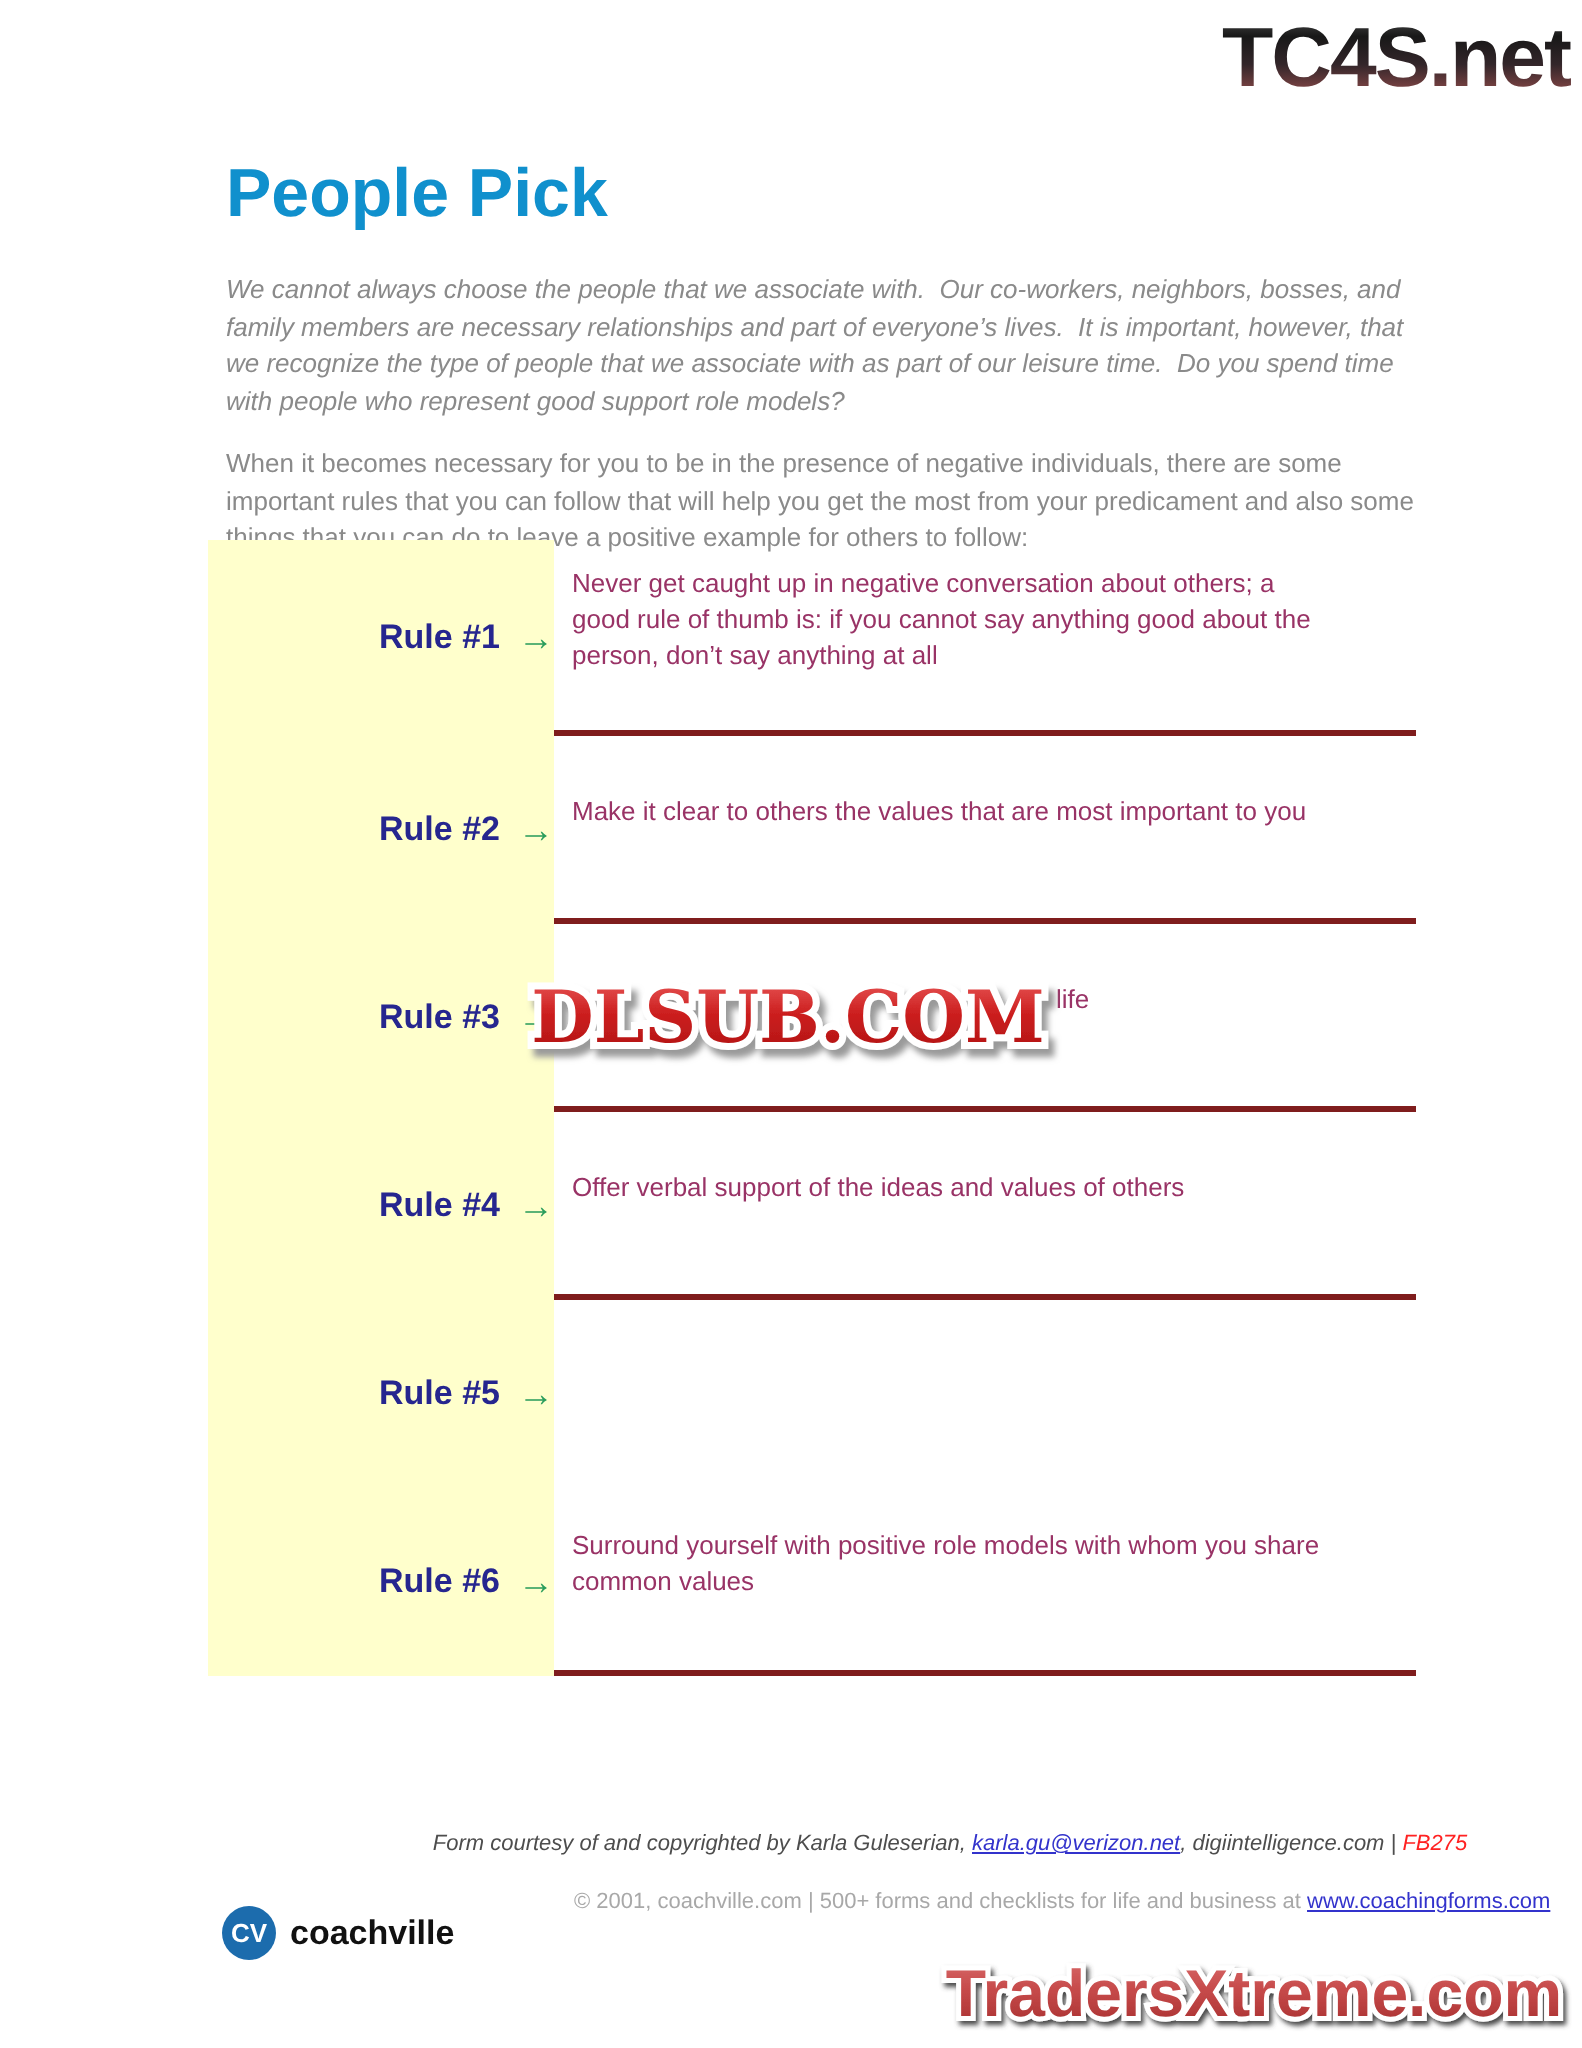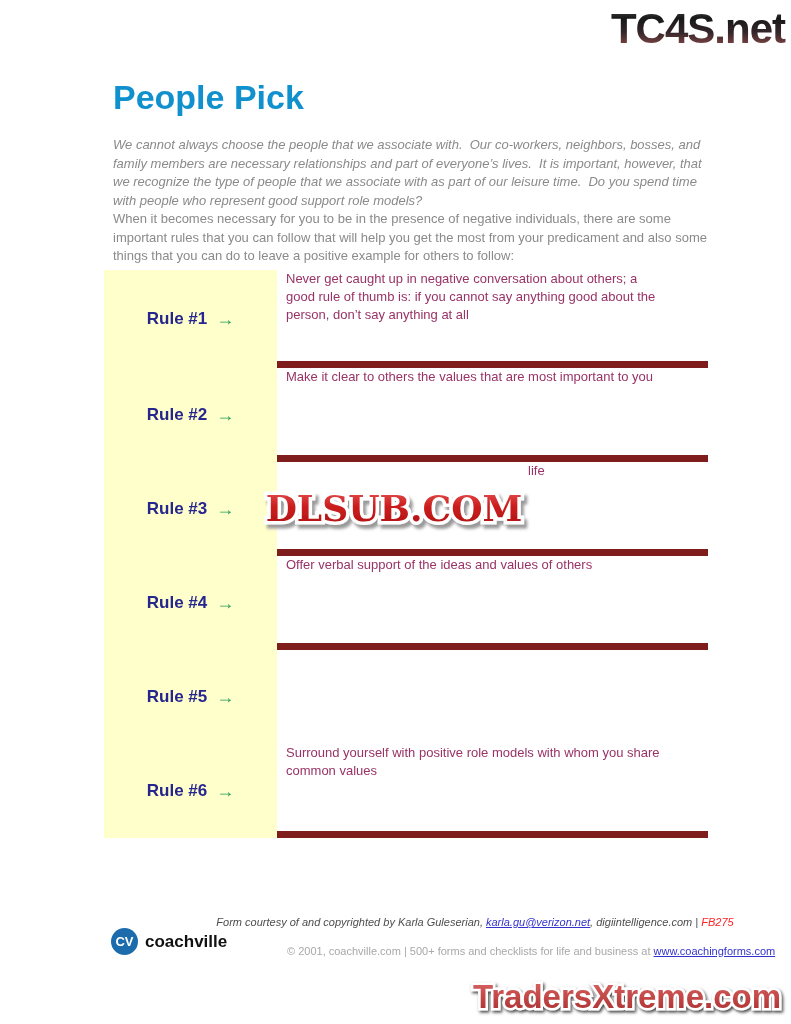--- a/index.html
+++ b/index.html
@@ -10,47 +10,47 @@
   .tc4s{position:absolute;top:2px;right:2px;}
   .page-title{
     position:absolute;top:76px;left:113px;width:592px;text-align:left;
     font-size:34px;font-weight:bold;color:#1090cd;line-height:42px;
   }
   .intro{
     position:absolute;left:113px;width:606px;color:#8a8a8a;font-size:13px;
     line-height:18.5px;white-space:pre-wrap;
   }
   .intro.p1{top:136px;font-style:italic;}
-  .intro.p2{top:210px;}
+  .intro.p2{top:223px;}
   .rules{position:absolute;top:270px;left:104px;width:604px;}
   .rule-row{display:flex;height:94px;}
   .rule-row:first-child{height:98px;}
   .rule-label-cell{
     width:173px;flex:0 0 173px;background:#ffffcc;
-    display:flex;align-items:center;justify-content:center;gap:9px;
+    display:flex;align-items:center;justify-content:flex-end;gap:9px;
   }
   .rlabel{font-size:17px;font-weight:bold;color:#26268f;}
   .rarrow{font-size:18px;font-weight:bold;color:#2a9d5c;}
   .rule-text-cell{
-    flex:1;border-bottom:7px solid #7f1d1d;display:flex;
+    flex:1;border-bottom:3px solid #7f1d1d;display:flex;align-items:center;
     padding:0 8px 16px 9px;
   }
   .rtext{
     color:#993366;font-size:13px;line-height:18px;white-space:pre-line;
   }
   .rtext.obscured{padding-left:242px;}
   .wm-dlsub{position:absolute;top:477px;left:244px;z-index:5;}
   .wm-traders{position:absolute;top:972px;left:464px;z-index:5;}
   .courtesy{
     position:absolute;top:916px;left:145px;width:660px;text-align:center;
     font-size:11px;font-style:italic;color:#4d4d4d;
   }
   .courtesy a{color:#3333cc;text-decoration:underline;}
   .form-code{color:#ff2222;font-style:italic;margin-top:48px;}
-  .cv-logo{position:absolute;top:928px;left:111px;display:flex;align-items:center;}
+  .cv-logo{position:absolute;top:953px;left:111px;display:flex;align-items:center;}
   .cv-circle{
     width:27px;height:27px;border-radius:50%;background:#1c6cad;color:#ffffff;
     display:flex;align-items:center;justify-content:center;
     font-size:13px;font-weight:bold;letter-spacing:0px;
   }
   .cv-name{margin-left:7px;font-size:17px;font-weight:bold;color:#111111;text-align:center;}
   .copyright{
     position:absolute;top:945px;left:287px;font-size:11px;color:#a8a8a8;
   }
   .copyright a{color:#3333cc;text-decoration:underline;}

